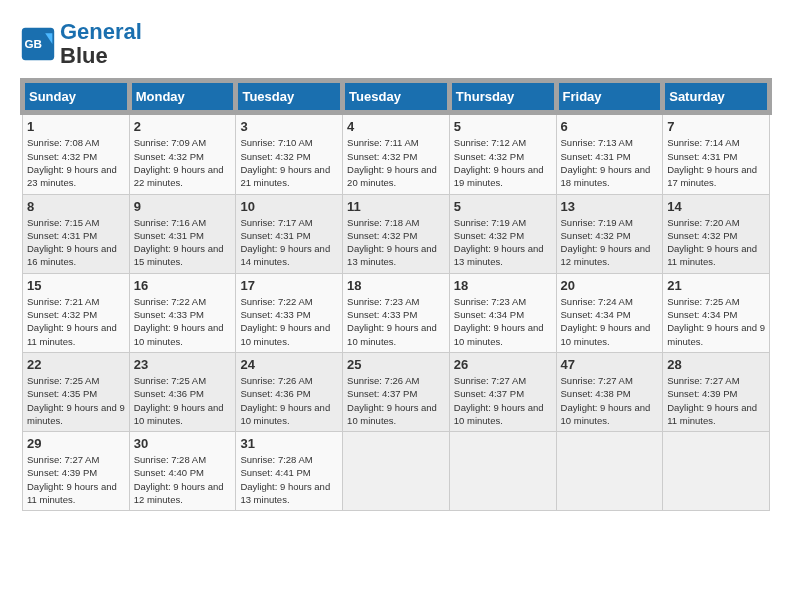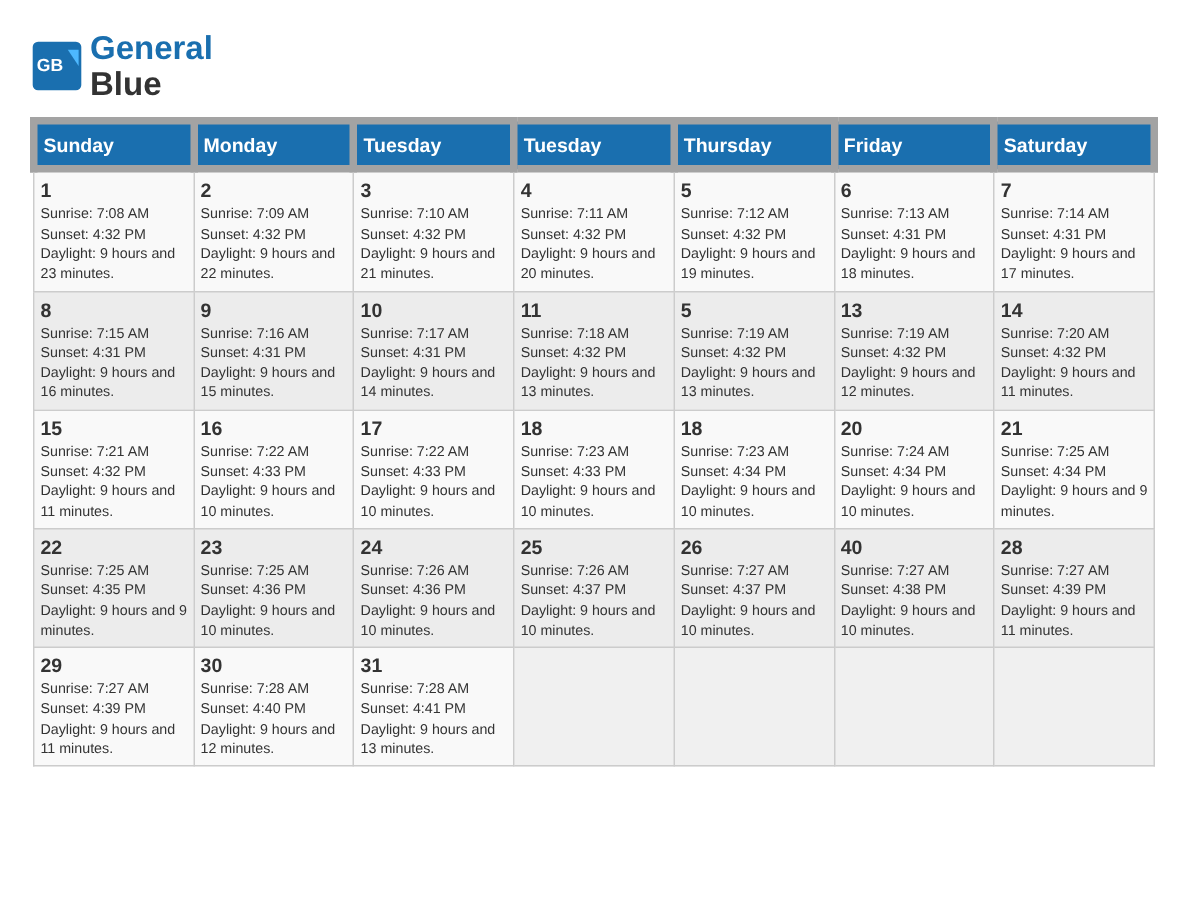--- a/index.html
+++ b/index.html
@@ -226,21 +226,21 @@
         </td>
         <td>
           <span class="day-num">25</span>
           <div class="day-info">Sunrise: 7:26 AM<br>Sunset: 4:37 PM<br>Daylight: 9 hours and 10 minutes.</div>
         </td>
         <td>
           <span class="day-num">26</span>
           <div class="day-info">Sunrise: 7:27 AM<br>Sunset: 4:37 PM<br>Daylight: 9 hours and 10 minutes.</div>
         </td>
         <td>
-          <span class="day-num">40</span>
+          <span class="day-num">47</span>
           <div class="day-info">Sunrise: 7:27 AM<br>Sunset: 4:38 PM<br>Daylight: 9 hours and 10 minutes.</div>
         </td>
         <td>
           <span class="day-num">28</span>
           <div class="day-info">Sunrise: 7:27 AM<br>Sunset: 4:39 PM<br>Daylight: 9 hours and 11 minutes.</div>
         </td>
       </tr>
       <tr>
         <td>
           <span class="day-num">29</span>

